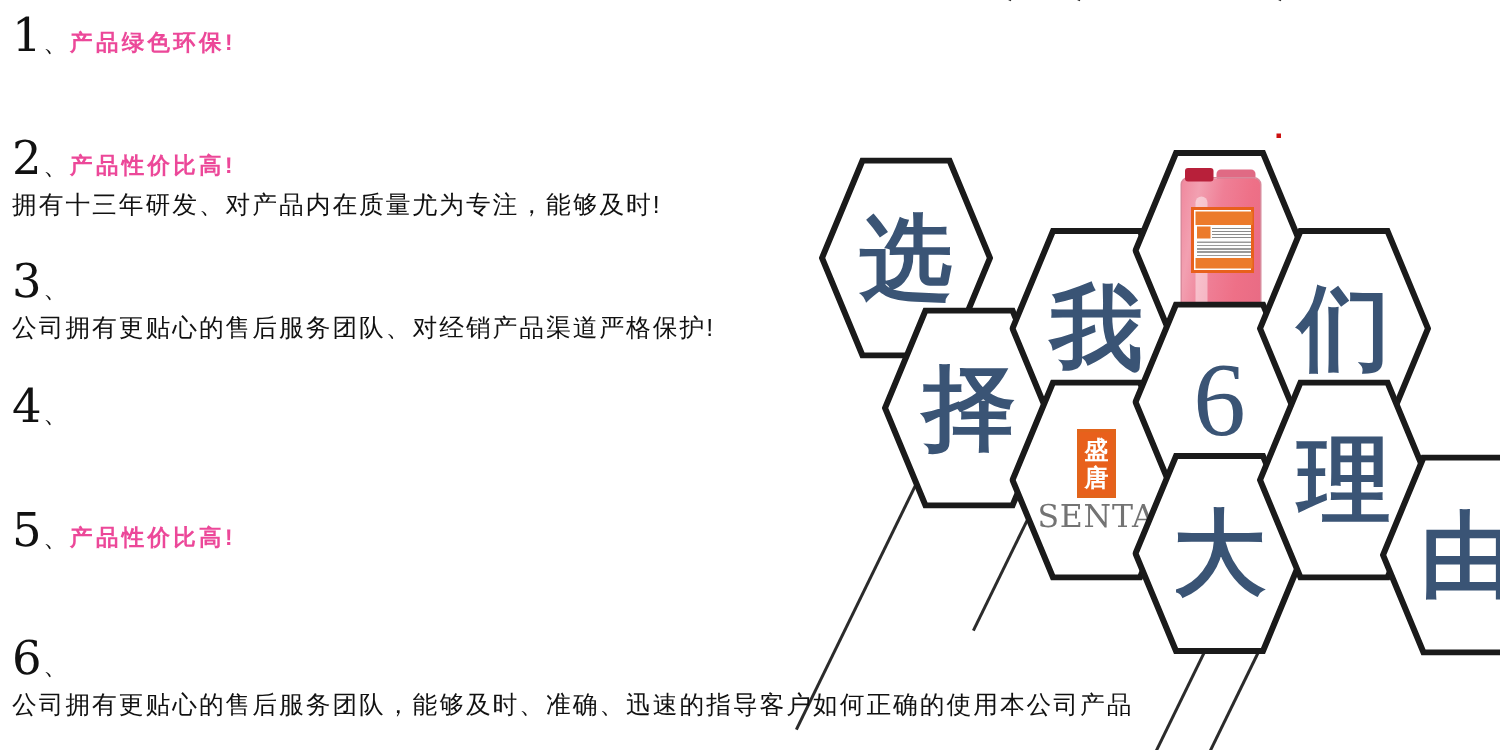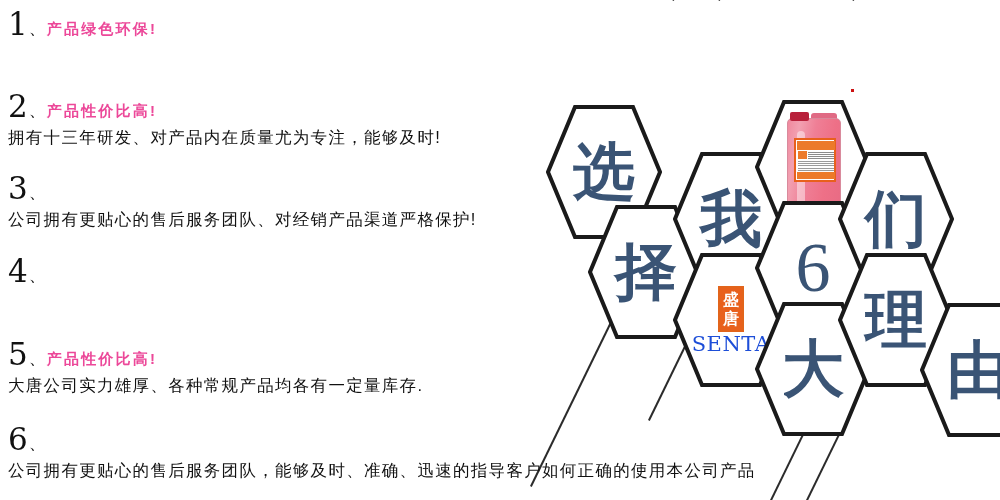--- a/index.html
+++ b/index.html
@@ -37,21 +37,21 @@
 
   
   .logowrap{position:absolute;left:0;top:0;width:116px;height:134px;
             display:flex;flex-direction:column;align-items:center;justify-content:center;}
   .logomark{width:26px;height:46px;border:2px solid #e2641b;background:#e8601c;
             display:flex;flex-direction:column;align-items:center;justify-content:center;
             box-sizing:border-box;}
   .logomark span{color:#fff;font-size:16px;line-height:19px;font-weight:bold;
                  font-family:"DejaVu Sans","Liberation Sans",sans-serif;}
   .logotext{font-family:"DejaVu Serif","Liberation Serif",serif;font-size:21px;
-            line-height:22px;color:#1d4ed8;letter-spacing:0.5px;margin-top:1px;}
+            line-height:22px;color:#737373;letter-spacing:0.5px;margin-top:1px;}
 
   
   .prodwrap{position:absolute;left:0;top:0;width:116px;height:134px;}
   .prod{position:absolute;left:28px;top:12px;width:62px;height:108px;}
   .can{position:absolute;left:4px;top:6px;width:54px;height:100px;
        background:linear-gradient(100deg,#f0899e 0%,#f2a0b1 18%,#ef7f96 42%,#ee7087 70%,#e86b84 100%);
        border-radius:5px 5px 4px 4px;border:1px solid #d98a9c;box-sizing:border-box;}
   .canshine{position:absolute;left:9px;top:12px;width:8px;height:74px;
             background:rgba(255,255,255,.45);border-radius:4px;}
   .cancap{position:absolute;left:7px;top:0px;width:19px;height:9px;
@@ -120,21 +120,20 @@
         <span class="rdun">、</span>
       </div>
     </div>
 
     <div class="reason" style="top:336px;">
       <div class="rhead">
         <span class="rnum">5</span>
         <span class="rdun">、</span>
         <span class="rtitle">产品性价比高!</span>
       </div>
-      <div class="rbody">大唐公司实力雄厚、各种常规产品均各有一定量库存.</div>
     </div>
 
     <div class="reason" style="top:421px;">
       <div class="rhead">
         <span class="rnum">6</span>
         <span class="rdun">、</span>
       </div>
       <div class="rbody">公司拥有更贴心的售后服务团队，能够及时、准确、迅速的指导客户如何正确的使用本公司产品</div>
     </div>
   </div>

